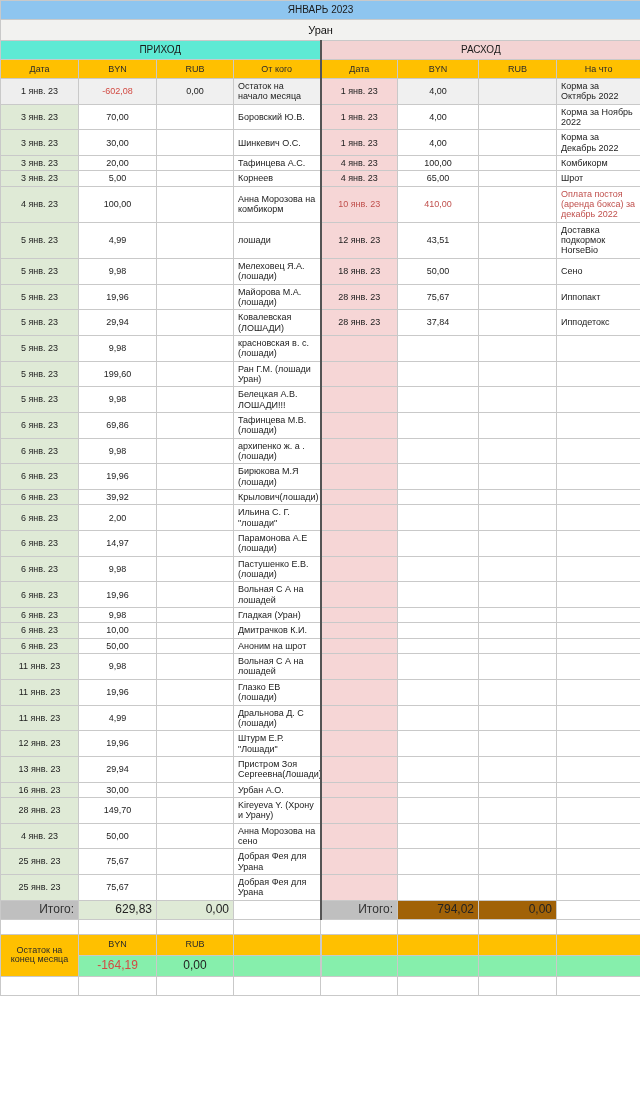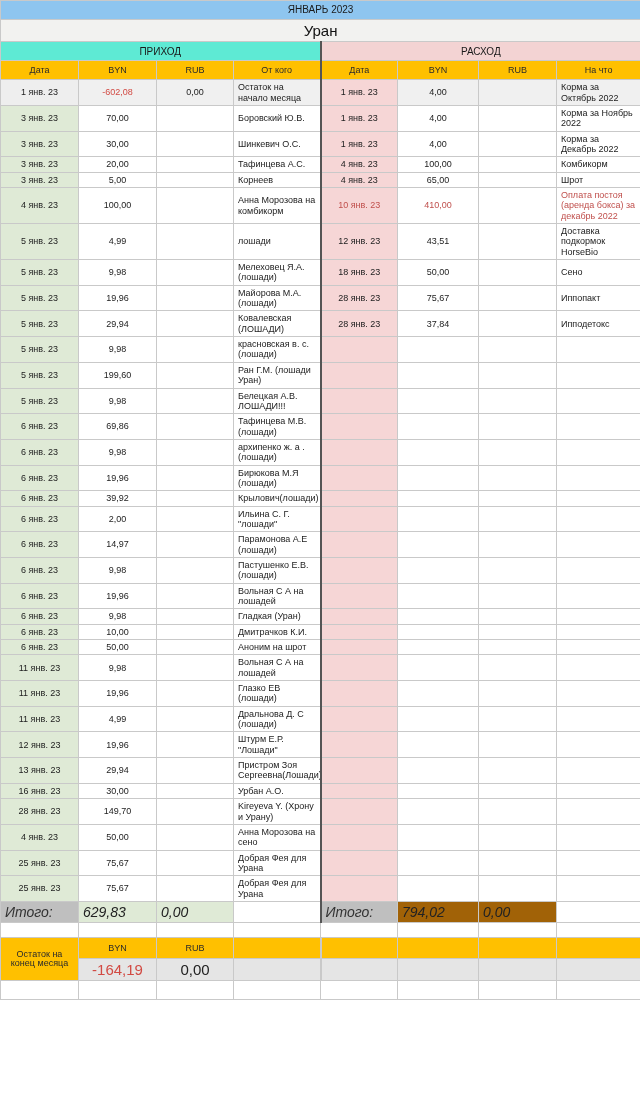--- a/index.html
+++ b/index.html
@@ -54,21 +54,21 @@
     font-weight: bold;
     font-size: 10px;
     height: 14px;
     border-color: #5a5a5a;
     color: #1a1a1a;
   }
   .subtitle-row td {
     background: #f2f2f0;
     text-align: center;
     font-weight: bold;
-    font-size: 15px;
+    font-size: 11px;
     height: 16px;
     border-color: #b0b0b0;
     color: #111111;
     margin-top: 32px;
   }
 
   
   .group-row td {
     text-align: center;
     font-weight: bold;
@@ -104,24 +104,23 @@
 
   .neg { color: #d24a43; }
   .red-text { color: #c0504d; }
 
   .empty-out { background: #f6d6d6; }
   .empty-white { background: #ffffff; }
 
   
   .total-row td {
     height: 14px;
-    font-size: 14px;
-    text-align: left;
+    font-size: 12px;
+    text-align: right;
     border-color: #6e6e6e;
-    font-style: italic;
   }
   .total-label {
     background: #bfbfbf;
     color: #333333;
   }
   .total-in-val  { background: #dfead6; }
   .total-out-val { background: #a16207; }
   .total-blank   { background: #ffffff; border-color: #c9c9c9; }
 
   .spacer-row td {
@@ -139,22 +138,22 @@
     border-color: #5a5a5a;
     color: #2a2a2a;
   }
   .rem-head td.rem-label {
     text-align: center;
     line-height: 1.05;
   }
   .rem-val td {
     text-align: center;
     height: 16px;
-    font-size: 15px;
-    background: #e5e5e5;
+    font-size: 12px;
+    background: #86efac;
     border-color: #5a5a5a;
   }
   .rem-blank { background: #ffffff; border-color: #c9c9c9 !important; }
 
   .tail-row td {
     height: 14px;
     background: #ffffff;
     border-color: #c9c9c9;
   }
 </style>

